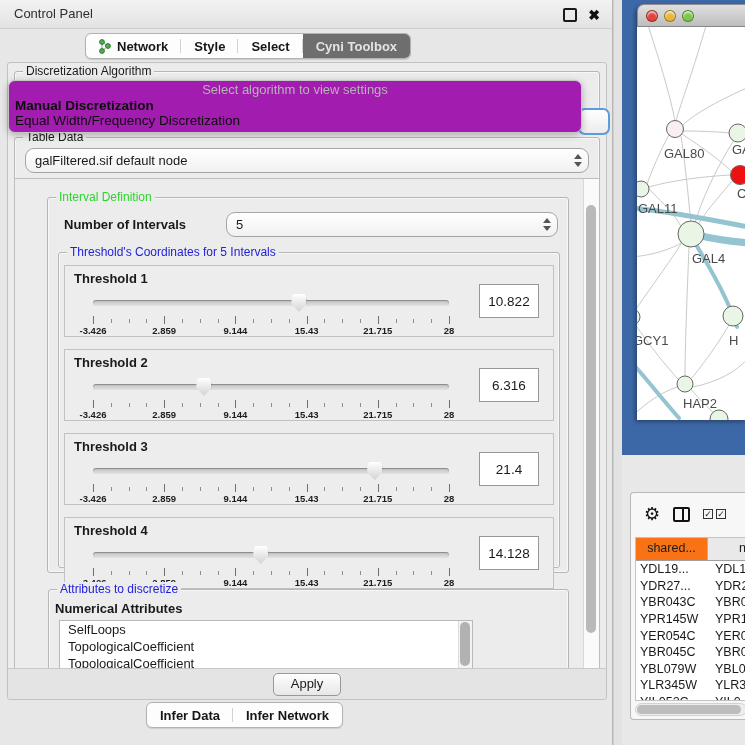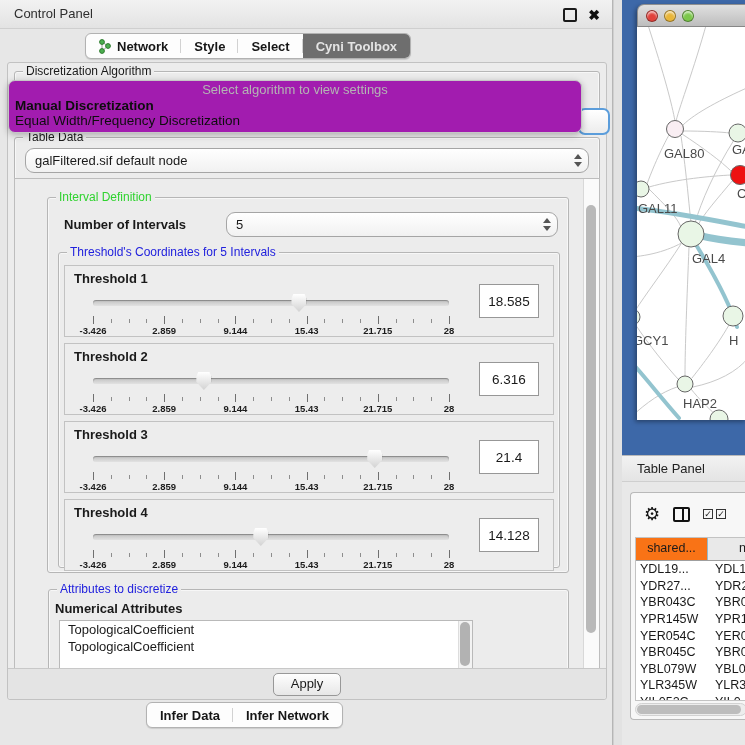--- a/index.html
+++ b/index.html
@@ -47,21 +47,21 @@
   .td-combo{left:10px;top:10px;width:562px;height:23px;}
 
   .scrollpane{position:absolute;left:6px;top:115px;width:584px;height:490px;border:1px solid #bdbdbd;background:#ececec;overflow:hidden;}
   .vsb{position:absolute;right:0;top:0;bottom:0;width:15px;background:#fafafa;border-left:1px solid #d8d8d8;}
   .vsb-thumb{position:absolute;left:2px;top:26px;width:10px;height:428px;background:#b9b9b9;border-radius:5px;}
 
   .interval-group{left:32px;top:18px;width:520px;height:374px;}
   .noi-label{position:absolute;left:16px;top:19px;font-size:13px;font-weight:bold;}
   .noi-combo{left:178px;top:14px;width:330px;height:23px;}
   .thr-group{left:10px;top:54px;width:502px;height:316px;padding-top:12px;box-sizing:border-box;}
-  .tblock{position:relative;margin:0 5px 6px 5px;height:70px;border:1px solid #c2c2c2;background:#ededed;}
+  .tblock{position:relative;margin:0 5px 12px 5px;height:70px;border:1px solid #c2c2c2;background:#ededed;}
   .tb-title{position:absolute;left:9px;top:5px;font-size:13px;font-weight:bold;}
   .slider-zone{position:absolute;left:28px;right:104px;top:26px;height:42px;}
   .track{position:absolute;left:0;right:0;top:8px;height:6px;border-radius:3px;background:linear-gradient(#c0c0c0,#e2e2e2);box-shadow:inset 0 1px 1px rgba(0,0,0,.3);}
   .thumb{position:absolute;top:2px;width:15px;height:18px;margin-left:-7px;background:linear-gradient(#ffffff,#d2d2d2);clip-path:polygon(12% 0,88% 0,100% 25%,100% 55%,50% 100%,0 55%,0 25%);filter:drop-shadow(0 0 .8px #666);z-index:2;}
   .ticks{position:absolute;left:0;right:0;top:24px;height:8px;}
   .tick{position:absolute;top:3px;width:1px;height:4px;background:#8d8d8d;}
   .tick.major{top:0;height:8px;background:#6f6f6f;}
   .ticklabels{position:absolute;left:0;right:0;top:33px;height:11px;font-size:9.5px;font-weight:bold;color:#1c1c1c;}
   .ticklabel{position:absolute;transform:translateX(-50%);white-space:nowrap;}
   .tvalue{position:absolute;right:14px;top:18px;width:58px;height:32px;background:#fff;border:1px solid #979797;font-size:13.5px;display:flex;align-items:center;justify-content:center;}
@@ -201,21 +201,21 @@
                 </div>
               <div class="ticklabels">
                   <span class="ticklabel" style="left: 0%;">-3.426</span>
                   <span class="ticklabel" style="left: 20%;">2.859</span>
                   <span class="ticklabel" style="left: 40%;">9.144</span>
                   <span class="ticklabel" style="left: 60%;">15.43</span>
                   <span class="ticklabel" style="left: 80%;">21.715</span>
                   <span class="ticklabel" style="left: 100%;">28</span>
                 </div>
             </div>
-            <div class="tvalue">18.585</div>
+            <div class="tvalue">10.822</div>
           </div>
 
           <div class="tblock">
             <div class="tb-title">Threshold 2</div>
             <div class="slider-zone">
               <div class="track"></div>
               <div class="thumb" style="left: 30.9998%;"></div>
               <div class="ticks">
                   <div class="tick major" style="left: 0%;"></div>
                   <div class="tick" style="left: 5%;"></div>
@@ -330,20 +330,21 @@
             </div>
             <div class="tvalue">14.128</div>
           </div>
         </div>
       </div>
 
       <div class="groupbox attr-group">
         <div class="grouplabel blue">Attributes to discretize</div>
         <div class="attr-sub">Numerical Attributes</div>
         <div class="attr-list">
+          <div class="attr-item">SelfLoops</div>
           <div class="attr-item">TopologicalCoefficient</div>
           <div class="attr-item">TopologicalCoefficient</div>
           <div class="attr-sb">
               <div class="attr-sb-thumb"></div>
             </div>
         </div>
       </div>
 
       <div class="vsb">
         <div class="vsb-thumb"></div>
@@ -432,23 +433,20 @@
             <text x="-4" y="318">GCY1</text>
             <text x="92" y="318">H</text>
             <text x="46" y="381">HAP2</text>
           </g>
       </svg>
     </div>
   </div>
 </div>
 
 <div class="table-region">
-  <div class="tp-titlebar">
-    <div class="tp-title">Table Panel</div>
-  </div>
   <div class="tp-frame">
     <div class="tp-toolbar">
       <div class="gear">⚙</div>
       <div class="col-icon"></div>
       <div class="checks">
         <div class="chk">✓</div>
         <div class="chk">✓</div>
       </div>
     </div>
     <div class="tp-table">

